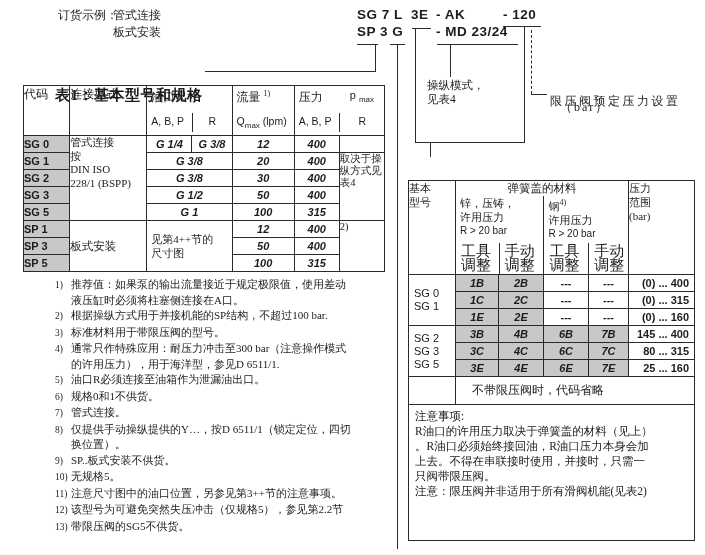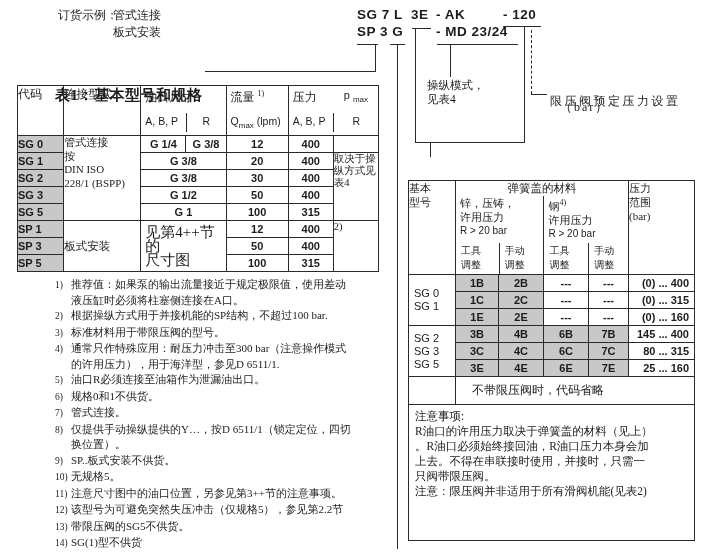--- a/index.html
+++ b/index.html
@@ -10,24 +10,24 @@
   .ln-dash{position:absolute;width:0;border-left:1px dashed #2a2a2a;background:none;}
   .pre{white-space:pre-line;}
   .sans{font-family:"Liberation Sans", sans-serif;}
   .code-top{font-family:"Liberation Sans", sans-serif;font-weight:bold;font-size:13.5px;letter-spacing:.5px;}
   .cn12{font-size:12px;line-height:16px;}
   .t-title{font-weight:bold;font-size:15px;letter-spacing:.5px;margin-top:28px;}
   table{border-collapse:collapse;table-layout:fixed;}
   .t1, .t3{position:absolute;}
   .t1 td,.t1 th,.t3 td,.t3 th{border:1px solid #2a2a2a;padding:0;overflow:hidden;}
   .t1 th,.t3 th{font-weight:normal;text-align:left;vertical-align:top;}
-  .t1{left:17px;top:85px;width:362px;}
+  .t1{left:23px;top:85px;width:362px;}
   .t3{left:408px;top:180px;width:232px;}
   .gray{background:#c8c8c8;}
-  .cell-num{font-family:"Liberation Sans", sans-serif;font-weight:bold;font-size:11px;text-align:center;}
+  .cell-num{font-family:"Liberation Sans", sans-serif;font-weight:bold;font-size:11px;text-align:center;font-style:italic;}
   .cell-code{font-family:"Liberation Sans", sans-serif;font-weight:bold;font-size:11px;padding-left:4px;}
   .hdr-cn{font-size:12px;padding:3px 0 0 4px;}
   .g-top{font-size:12px;padding:3px 4px 0 4px;height:27px;box-sizing:border-box;}
   .g-bot{display:flex;font-family:"Liberation Sans", sans-serif;font-size:10.5px;height:19px;}
   .g-bot .gc{display:block;box-sizing:border-box;padding:2px 0 0 4px;}
   .g-bot .sep{border-left:1px solid #2a2a2a;text-align:center;padding-left:0;}
   .conn-sg{font-size:11px;line-height:13.5px;padding:2px 0 0 4px;vertical-align:top;}
   .conn-sp{font-size:11.5px;text-align:left;padding-left:8px;}
   .r-note{font-size:10.5px;line-height:12px;padding:2px 2px 0 4px;vertical-align:top;}
   .fn{position:absolute;left:55px;top:277px;width:334px;font-size:11px;line-height:15.5px;}
@@ -36,21 +36,21 @@
   .fn .t{flex:1;white-space:pre-line;}
   .t3 .base{font-family:"Liberation Sans", sans-serif;font-size:11px;line-height:13px;
             padding-left:5px;vertical-align:middle;white-space:pre-line;}
   .t3 .range{font-family:"Liberation Sans", sans-serif;font-weight:bold;font-size:11px;text-align:right;padding-right:5px;}
   .mat-top{font-size:11.5px;text-align:center;height:15px;}
   .mat-mid{display:flex;height:47px;}
   .mat-mid .half{box-sizing:border-box;padding:0 0 0 4px;font-size:11px;line-height:14px;}
   .mat-mid .half .rbar{display:block;font-family:"Liberation Sans", sans-serif;font-size:10px;}
   .mat-mid .sepl{border-left:1px solid #2a2a2a;}
   .mat-bot{display:flex;height:31px;}
-  .mat-bot .mc{box-sizing:border-box;font-size:10px;line-height:14px;padding:1px 0 0 5px;white-space:pre-line;}
+  .mat-bot .mc{box-sizing:border-box;font-size:15px;line-height:14px;padding:1px 0 0 5px;white-space:pre-line;}
   .mat-bot .sepl{border-left:1px solid #2a2a2a;}
   .t3h-side{font-size:11px;line-height:14px;padding:2px 0 0 5px;white-space:pre-line;}
   .t3 .novalve td{font-size:12px;}
   .t3 .notescell{vertical-align:top;font-size:11.5px;line-height:15px;padding:4px 2px 0 6px;}
   sup{font-size:8px;} sub{font-size:8px;}
 </style>
 </head>
 <body>
 
 <div class="page">
@@ -160,21 +160,21 @@
     </tr>
     <tr style="height:17px;">
       <td class="cell-code gray">SG 5</td>
       <td class="cell-num" colspan="2">G 1</td>
       <td class="cell-num">100</td>
       <td class="cell-num">315</td>
     </tr>
     <tr style="height:17px;">
       <td class="cell-code gray">SP 1</td>
       <td class="conn-sp" rowspan="3">板式安装</td>
-      <td class="pre" colspan="2" rowspan="3" style="font-size:15px;line-height:14px;padding-left:4px;">见第4++节的
+      <td class="pre" colspan="2" rowspan="3" style="font-size:11px;line-height:14px;padding-left:4px;">见第4++节的
 尺寸图</td>
       <td class="cell-num">12</td>
       <td class="cell-num">400</td>
       <td class="r-note" rowspan="3">2)</td>
     </tr>
     <tr style="height:17px;">
       <td class="cell-code gray">SP 3</td>
       <td class="cell-num">50</td>
       <td class="cell-num">400</td>
     </tr>
@@ -234,24 +234,20 @@
         <span class="m">11)</span>
         <span class="t">注意尺寸图中的油口位置，另参见第3++节的注意事项。</span>
       </div>
     <div class="row">
         <span class="m">12)</span>
         <span class="t">该型号为可避免突然失压冲击（仅规格5），参见第2.2节</span>
       </div>
     <div class="row">
         <span class="m">13)</span>
         <span class="t">带限压阀的SG5不供货。</span>
-      </div>
-    <div class="row">
-        <span class="m">14)</span>
-        <span class="t">SG(1)型不供货</span>
       </div>
   </div>
 
 
   <table class="t3">
     <colgroup>
       <col style="width:47px">
         <col style="width:43px">
         <col style="width:45px">
       <col style="width:45px">

